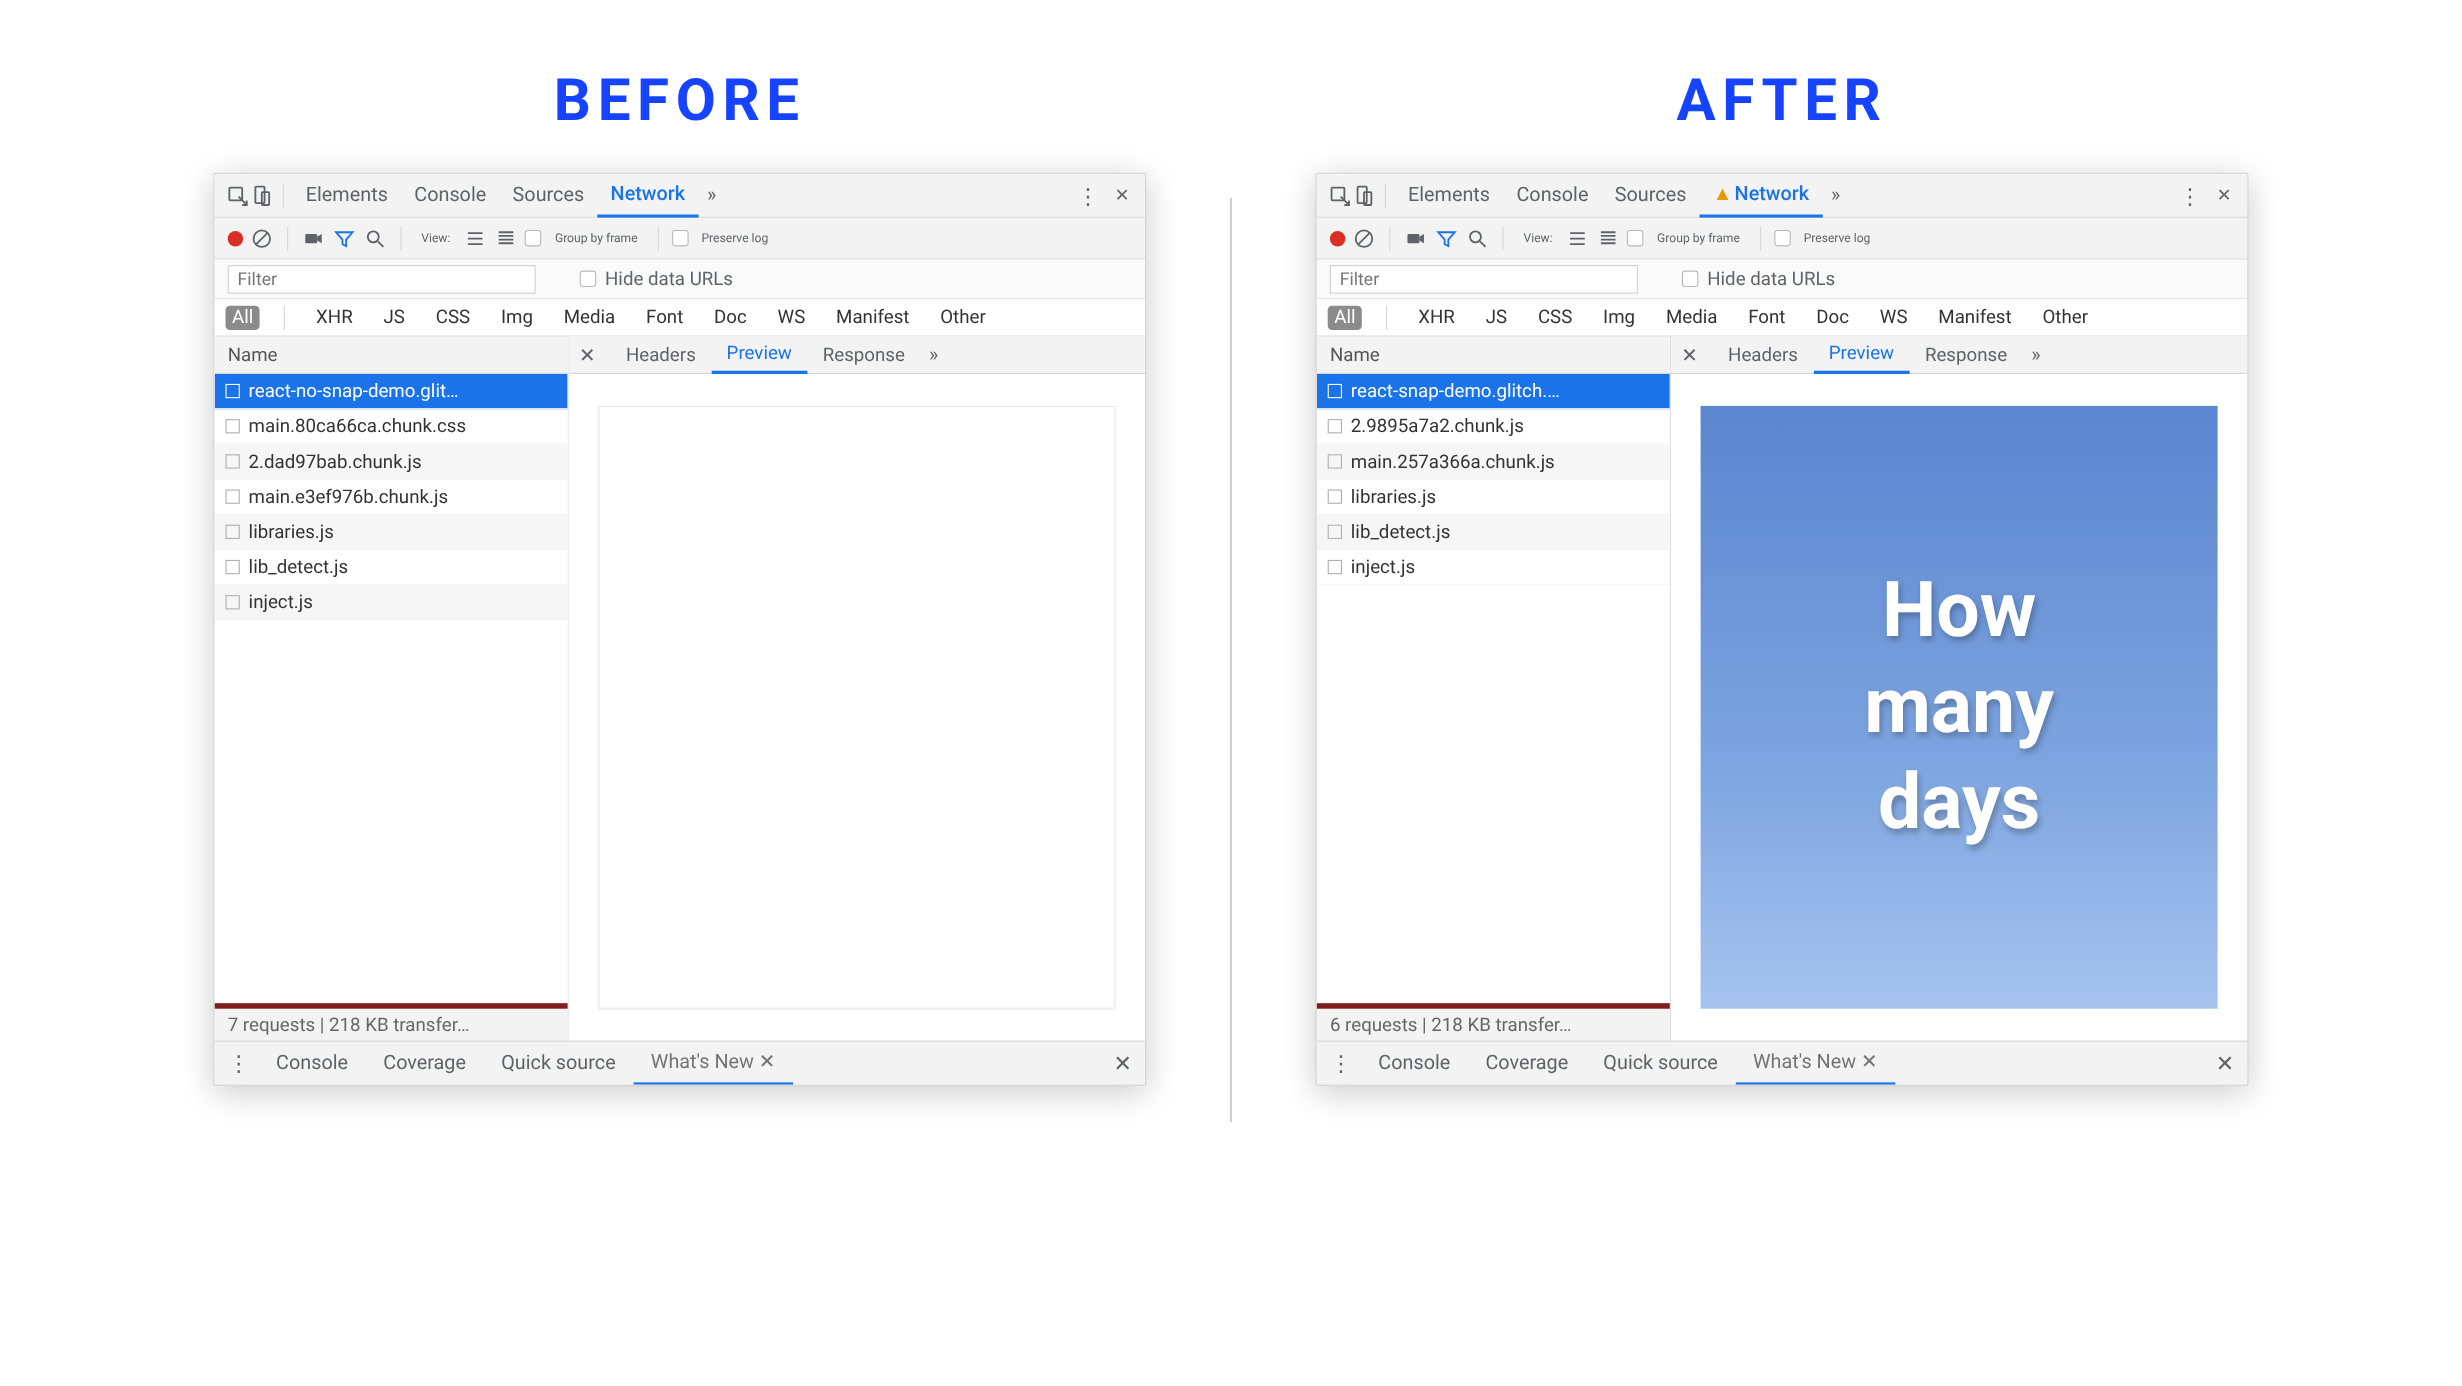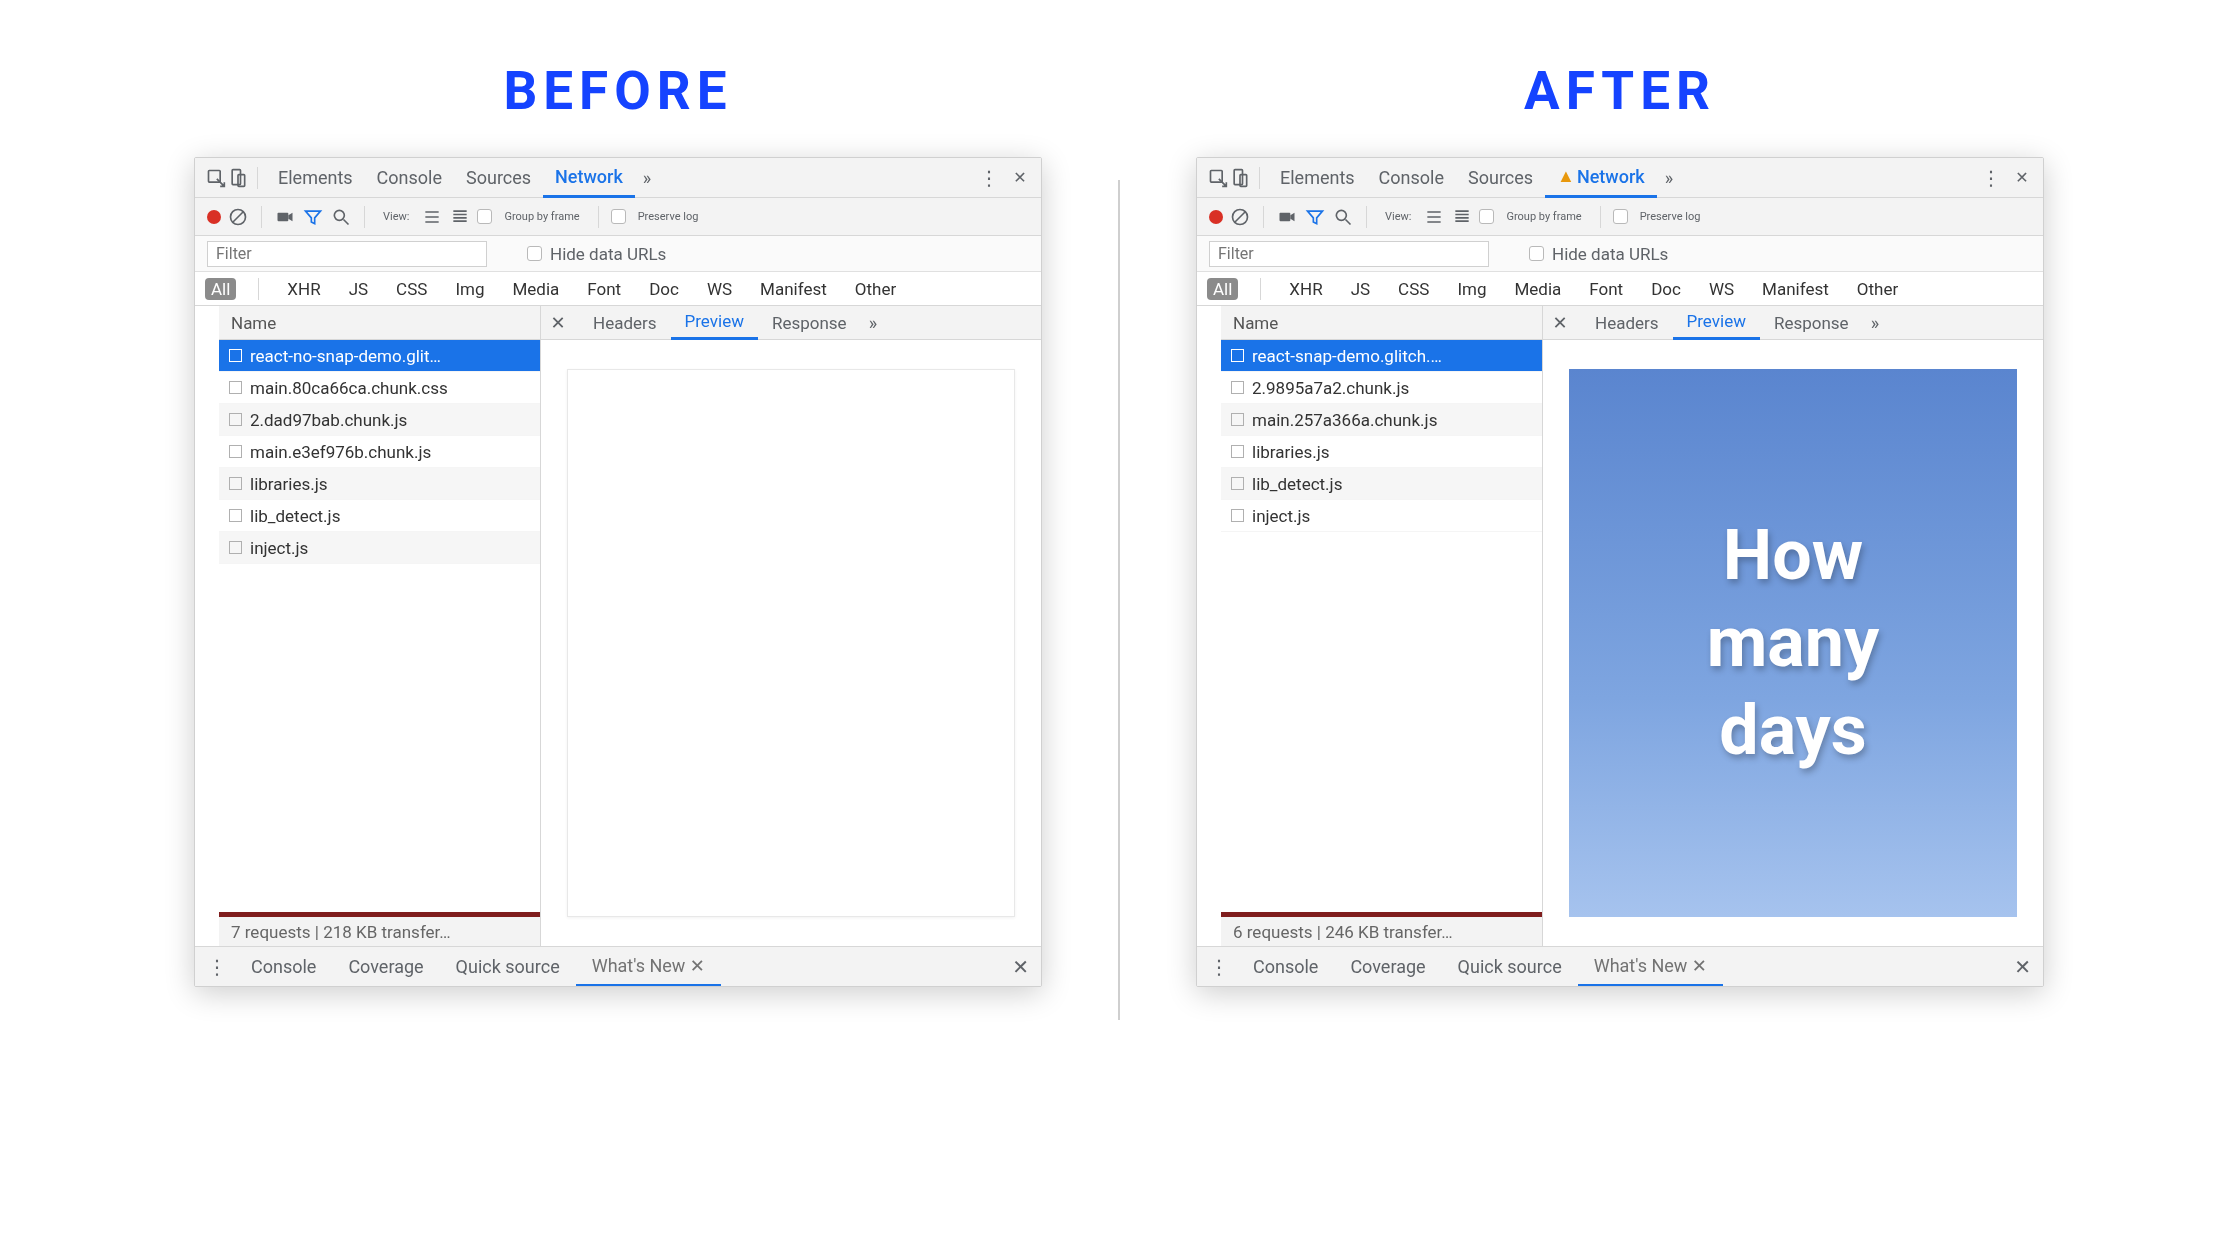--- a/index.html
+++ b/index.html
@@ -39,21 +39,21 @@
     .filterrow { height: 36px; background: #fafafa; border-bottom: 1px solid #e0e0e0; display: flex; align-items: center; padding: 0 12px; font-size: 17px; color:#5f6368; }
     .filter-input { height:26px; width: 280px; border:1px solid #d0d0d0; background:#fff; padding:0 8px; font-size:16px; color:#888; margin-right: 40px; }
 
     
     .catrow { height: 34px; background:#fff; border-bottom:1px solid #d7d7d7; display:flex; align-items:center; padding:0 10px; font-size:17px; color:#333; gap: 16px; }
     .pill { padding: 1px 6px; }
     .pill.all { background:#8b8b8b; color:#fff; border-radius:4px; }
 
     
     .main { flex:1; display:flex; min-height:0; }
-    .left { width: 322px; border-right:1px solid #d7d7d7; display:flex; flex-direction:column; min-height:0;margin-left:24px;}
+    .left { width: 322px; border-right:1px solid #d7d7d7; display:flex; flex-direction:column; min-height:0;}
     .col-header { height:34px; border-bottom:1px solid #d7d7d7; background:#f3f3f3; display:flex; align-items:center; padding:0 12px; font-size:17px; color:#555; }
     .rows { flex:1; overflow:hidden; background:#fff; }
     .row { height:32px; display:flex; align-items:center; padding:0 10px; font-size:17px; color:#333; border-bottom:1px solid #f5f5f5; white-space:nowrap; overflow:hidden; text-overflow:ellipsis; cursor:pointer;}
     .row:nth-child(odd){ background:#f6f6f6; }
     .row.selected { background:#1a73e8; color:#ffffff; }
     .row .filebox { width:13px; height:13px; border:1px solid #fff; margin-right:8px; flex:0 0 auto; background:transparent;}
     .row:not(.selected) .filebox { border-color:#b0b0b0; }
     .left-footer { height:34px; border-top:5px solid #7f1d1d; background:#f3f3f3; padding:0 12px; font-size:17px; color:#666; display:flex; align-items:center; white-space:nowrap; overflow:hidden; text-overflow:ellipsis;}
 
     .right { flex:1; display:flex; flex-direction:column; min-height:0; background:#fff;}
@@ -360,21 +360,21 @@
               </div>
             <div class="row">
                 <span class="filebox"></span>
                 <span>lib_detect.js</span>
               </div>
             <div class="row">
                 <span class="filebox"></span>
                 <span>inject.js</span>
               </div>
           </div>
-          <div class="left-footer">6 requests | 246 KB transfer…</div>
+          <div class="left-footer">6 requests | 218 KB transfer…</div>
         </div>
         <div class="right">
           <div class="rtabs">
             <span class="close-x">✕</span>
             <span class="t">Headers</span>
             <span class="t active">Preview</span>
             <span class="t">Response</span>
             <span class="chev">»</span>
           </div>
           <div class="preview-canvas">

